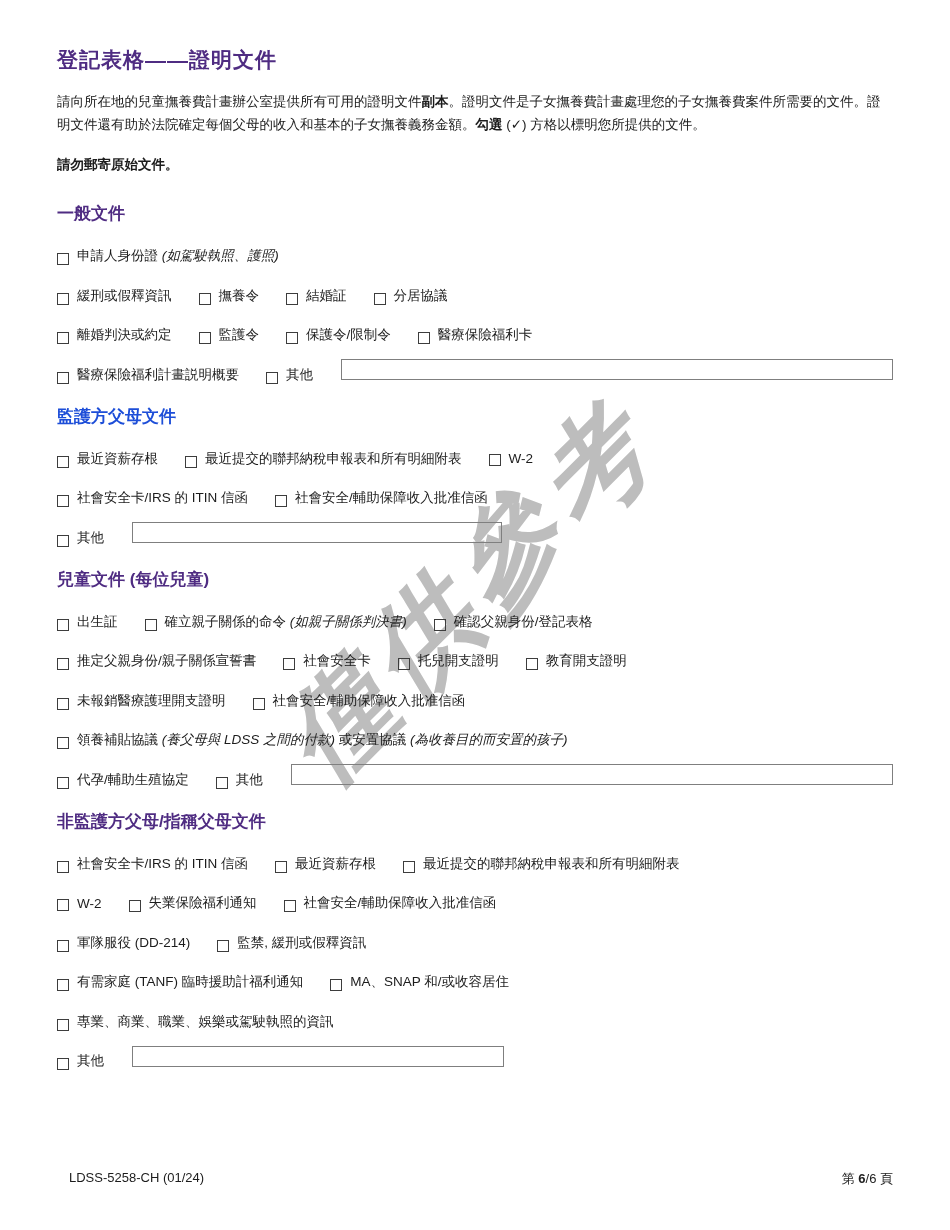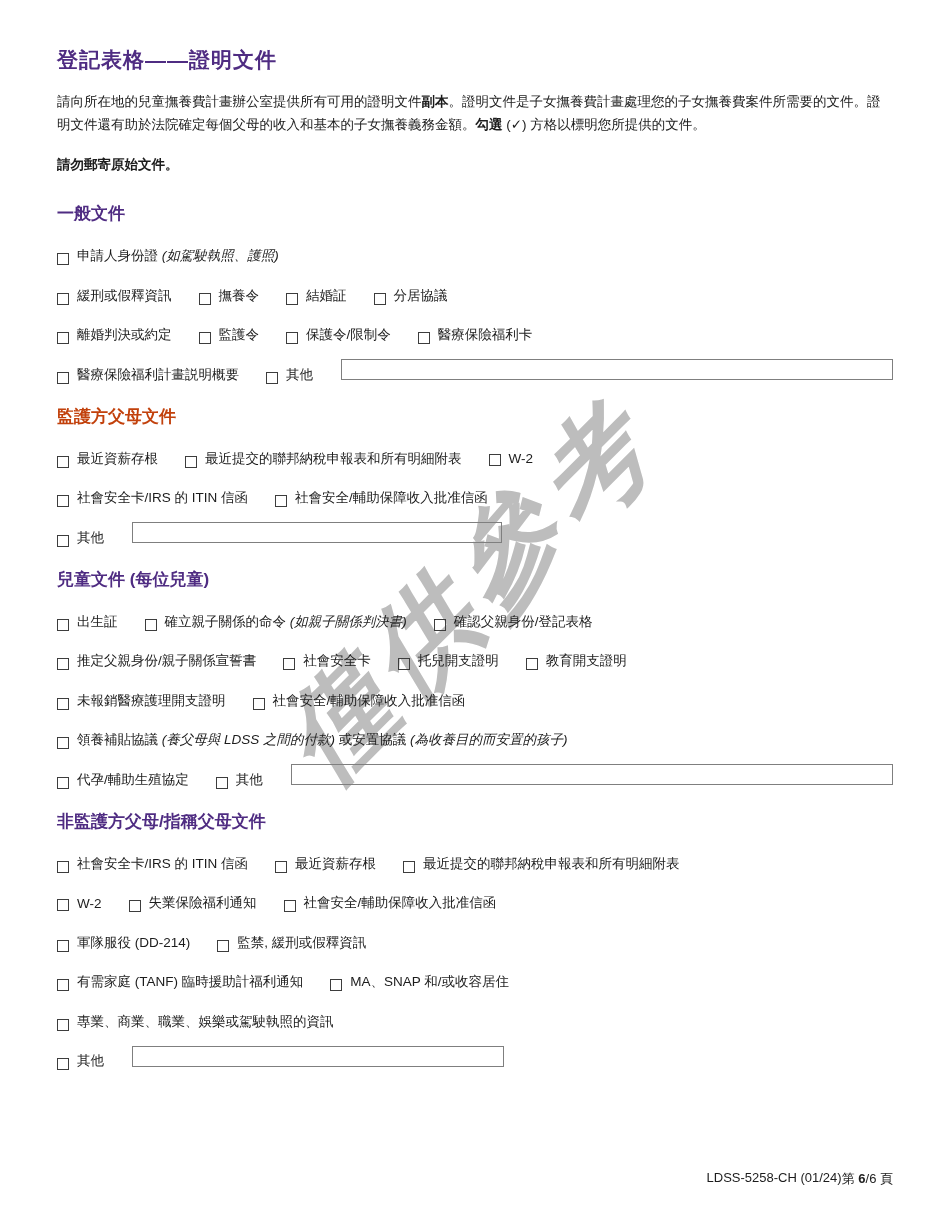--- a/index.html
+++ b/index.html
@@ -30,22 +30,22 @@
   .text-input{
     border:1.5px solid #7f7f7f;background:transparent;height:19px;
     box-sizing:content-box;margin-left:1px;padding:0 4px;
     font:inherit;border-radius:0;outline:none;position:relative;z-index:1;
   }
   .inp-a{width:558px;}
   .inp-b{width:360px;}
   .inp-c{width:618px;}
   .inp-d{width:362px;}
   .footer{
-    position:absolute;left:57px;right:57px;bottom:42px;z-index:1;
-    display:flex;justify-content:flex-end;font-size:13px;
+    position:absolute;left:69px;right:57px;bottom:42px;z-index:1;
+    display:flex;justify-content:space-between;font-size:13px;
   }
 </style>
 </head>
 <body style="color: rgb(28, 28, 28);">
 
 <div class="watermark" style="color: rgb(189, 189, 189);">僅供參考</div>
 
 <div class="content">
   <h1 class="doc-title" style="color: rgb(79, 44, 130);">登記表格——證明文件</h1>
   <p class="intro"><span>請向所在地的兒童撫養費計畫辦公室提供所有可用的證明文件</span><b>副本</b><span>。證明文件是子女撫養費計畫處理您的子女撫養費案件所需要的文件。證明文件還有助於法院確定每個父母的收入和基本的子女撫養義務金額。</span><b>勾選</b><span> (✓) 方格以標明您所提供的文件。</span></p>
@@ -101,21 +101,21 @@
             <span class="item-label"><span>醫療保險福利計畫説明概要</span></span>
           </span>
           <span class="item">
             <span class="checkbox"></span>
             <span class="item-label"><span>其他</span></span>
           </span>
           <input type="text" class="text-input inp-a" style="">
         </div>
       </div>
       <div class="section">
-        <div class="section-heading" style="color: #c2410c;">監護方父母文件</div>
+        <div class="section-heading" style="color: #1d4ed8;">監護方父母文件</div>
         <div class="row">
           <span class="item">
             <span class="checkbox"></span>
             <span class="item-label"><span>最近資薪存根</span></span>
           </span>
           <span class="item">
             <span class="checkbox"></span>
             <span class="item-label"><span>最近提交的聯邦納稅申報表和所有明細附表</span></span>
           </span>
           <span class="item">

